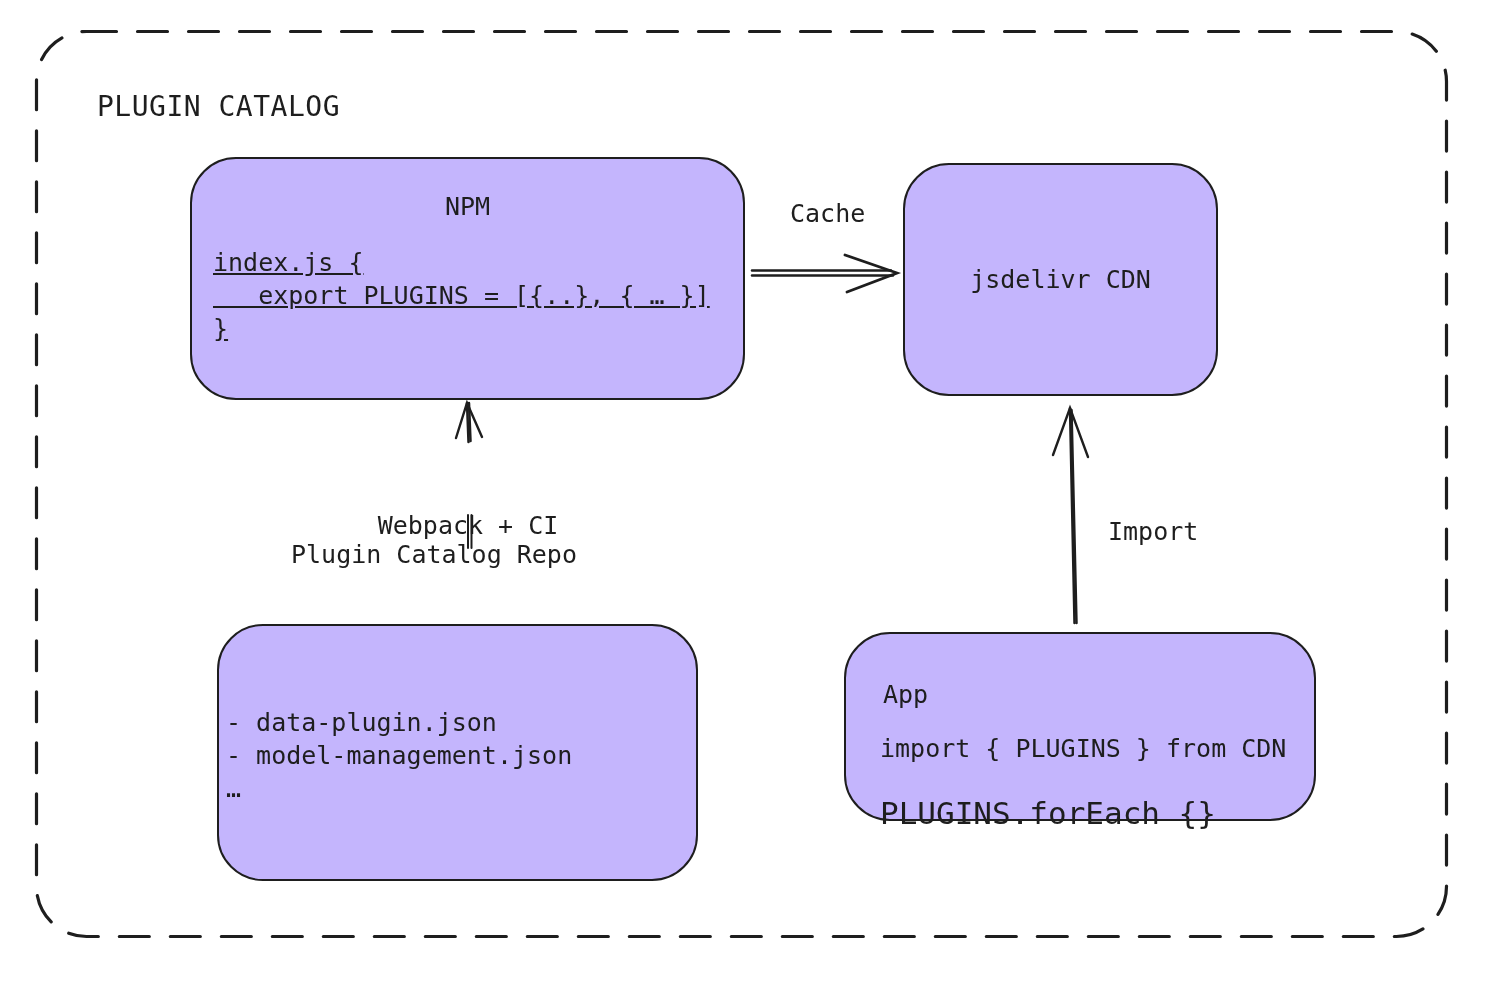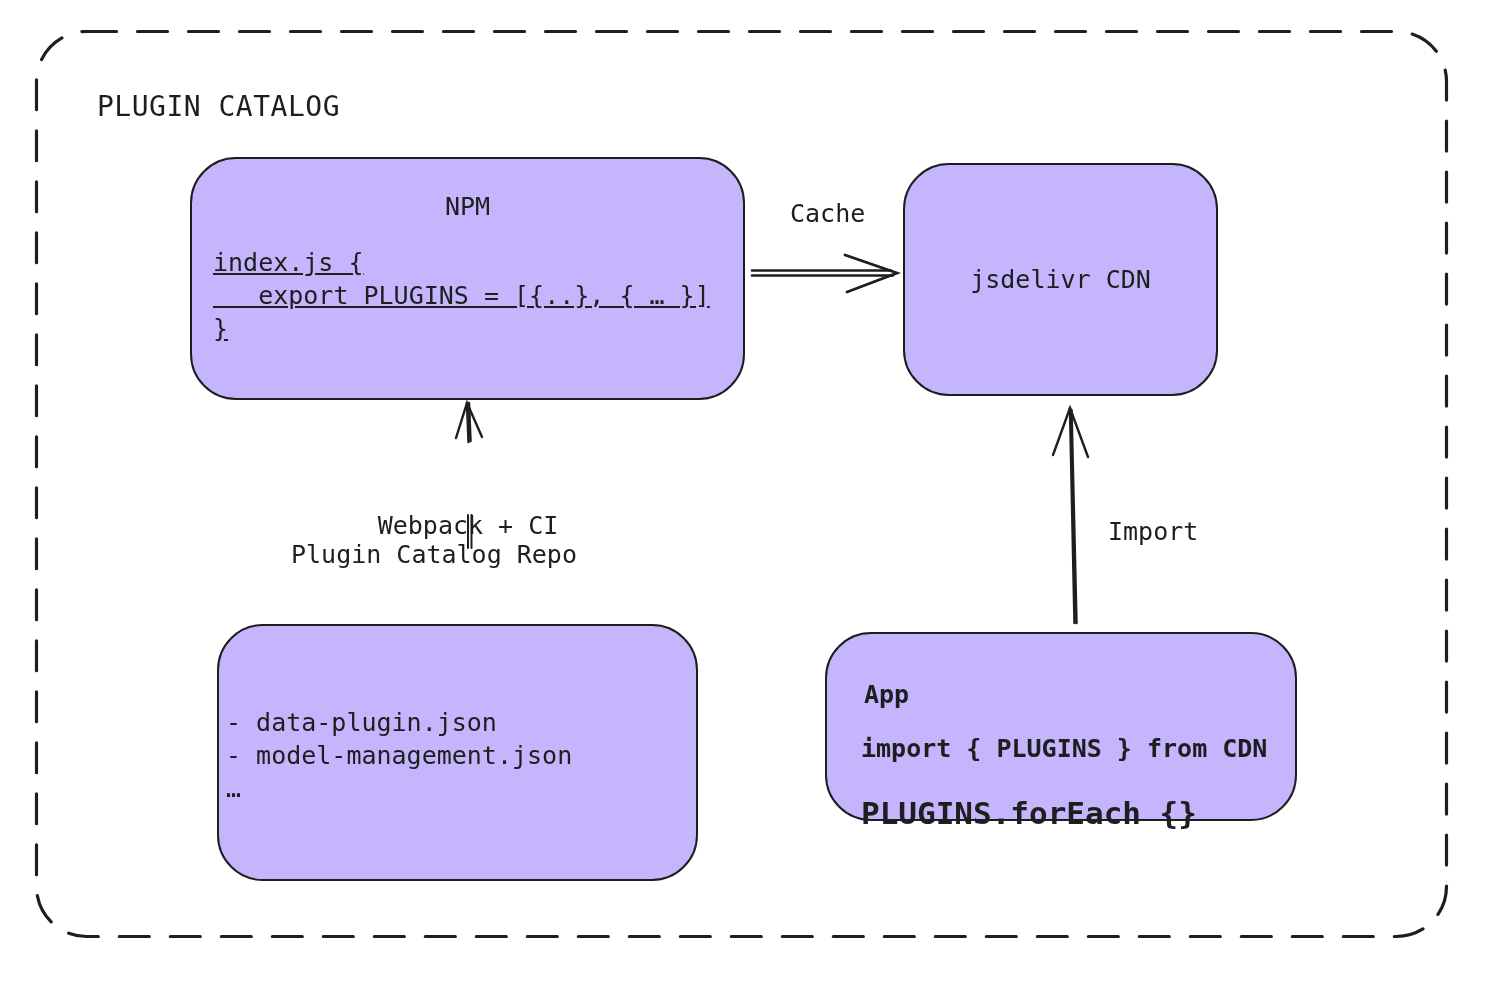--- a/index.html
+++ b/index.html
@@ -32,21 +32,21 @@
 
   .node {
     position: absolute;
     border: 2.5px solid #1e1e1e;
     border-radius: 46px;
     background: #c4b5fd;
   }
   .node-npm  { left: 190px; top: 157px; width: 555px; height: 243px; }
   .node-cdn  { left: 903px; top: 163px; width: 315px; height: 233px; display: flex; align-items: center; justify-content: center; }
   .node-repo { left: 217px; top: 624px; width: 481px; height: 257px; }
-  .node-app  { left: 825px; top: 632px; width: 472px; height: 189px; font-weight: bold; }
+  .node-app  { left: 844px; top: 632px; width: 472px; height: 189px; }
 
   .txt { font-size: 25px; line-height: 33px; white-space: pre; }
 
   .npm-title {
     position: absolute;
     left: 0; top: 33px; width: 100%;
     text-align: center;
     font-size: 25px; line-height: 30px;
   }
   .npm-code { position: absolute; left: 21px; top: 87px; text-decoration: underline; }

